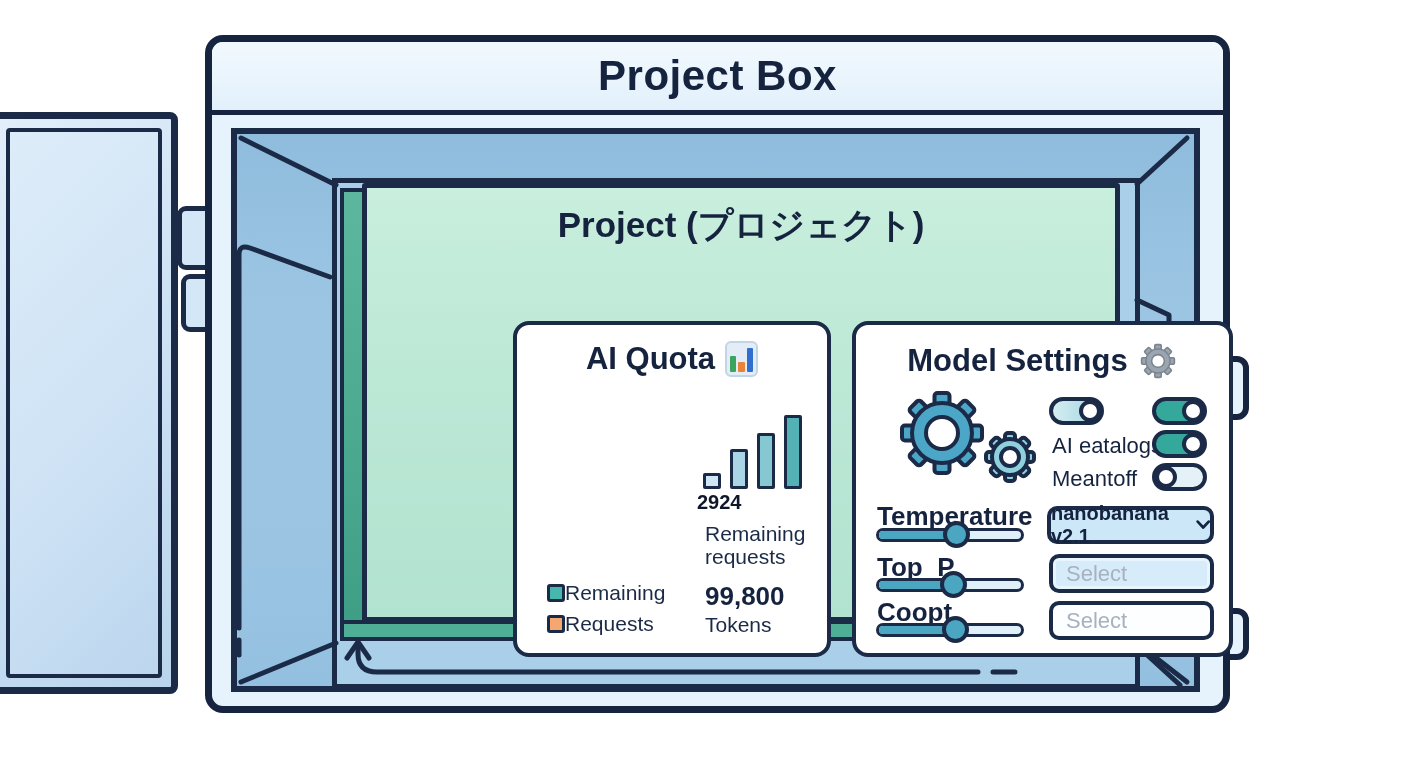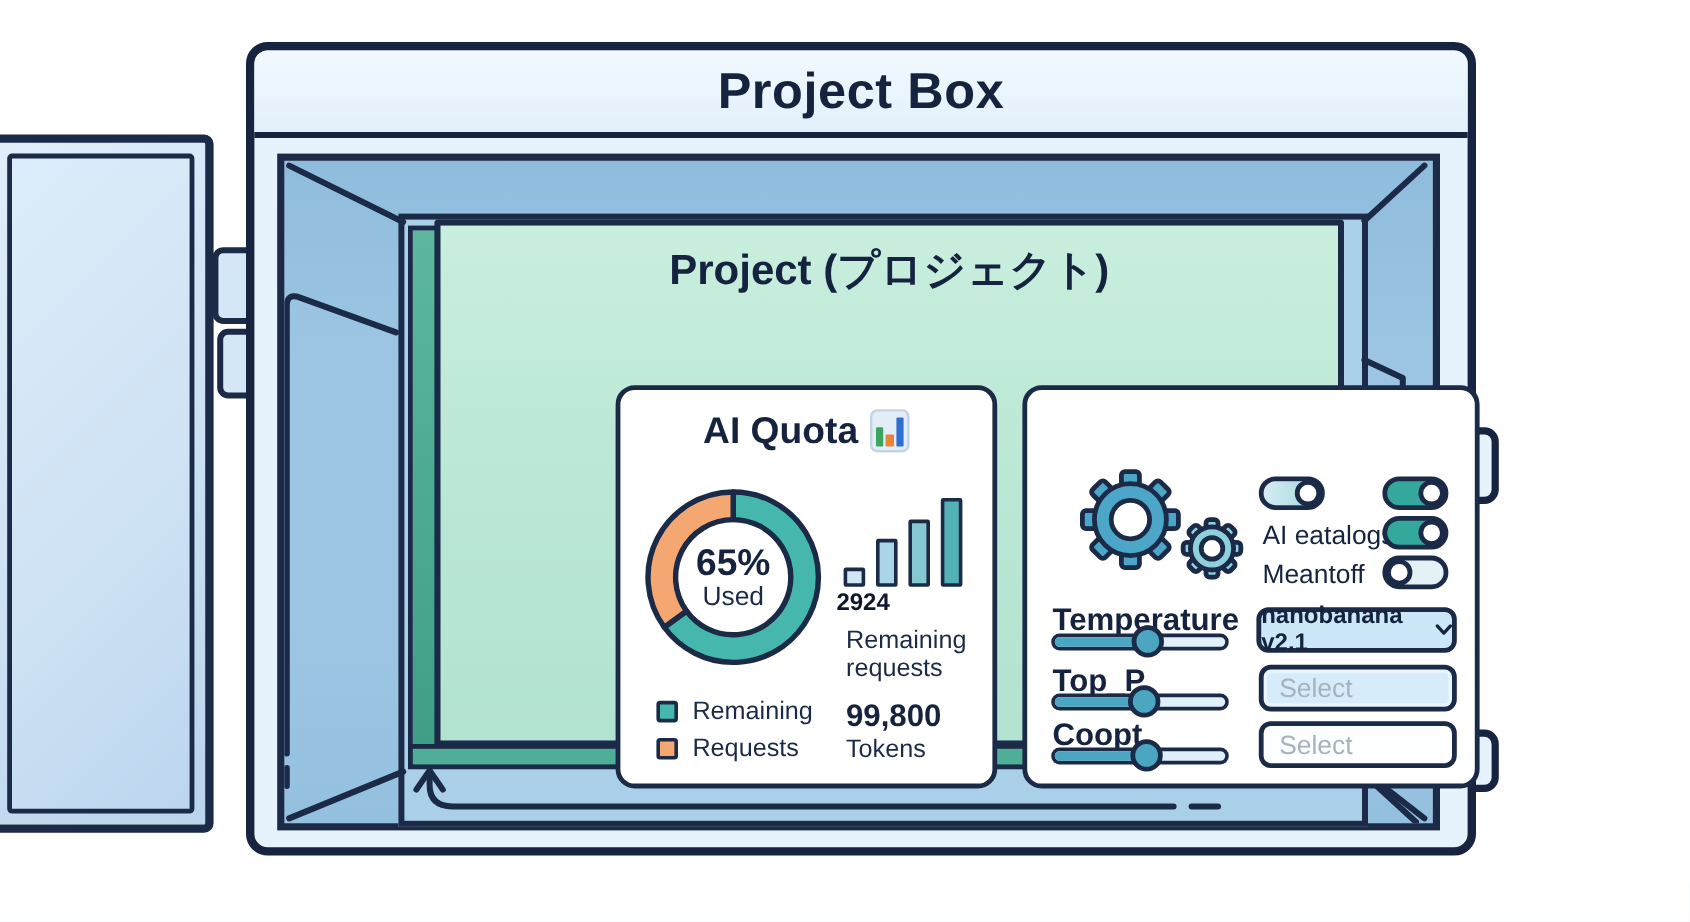--- a/index.html
+++ b/index.html
@@ -96,21 +96,21 @@
     display:flex; flex-direction:column; align-items:center; justify-content:center;
   }
   .donut-pct { font-size:31px; font-weight:800; color:#15233f; line-height:1; }
   .donut-used { font-size:22px; font-weight:500; color:#1b2a47; }
   .bars { position:absolute; left:186px; top:86px; width:112px; height:78px;
           display:flex; align-items:flex-end; gap:9px; }
   .bar { width:18px; border:3px solid #1b2a47; border-radius:2px; }
   .q-remaining-val { position:absolute; left:180px; top:166px; font-size:20px; font-weight:800; color:#0f172a; }
   .q-remaining-lab { position:absolute; left:188px; top:198px; width:118px; font-size:21px; line-height:1.08; color:#1b2a47; }
   .legend { position:absolute; left:30px; top:256px; display:flex; flex-direction:column; gap:7px; }
-  .legend-row { display:flex; align-items:center; gap:12px; font-size:21px; color:#1b2a47; }
+  .legend-row { display:flex; align-items:center; font-size:21px; color:#1b2a47; }
   .legend-sq { width:18px; height:18px; border:3px solid #1b2a47; border-radius:3px; }
   .q-tokens-val { position:absolute; left:188px; top:256px; font-size:26px; font-weight:800; color:#15233f; }
   .q-tokens-lab { position:absolute; left:188px; top:288px; font-size:21px; color:#1b2a47; }
   .mini-chart {
     width:33px; height:36px; background:#e3edf7; border:2px solid #c3d5e5; border-radius:6px;
     display:flex; align-items:flex-end; justify-content:center; gap:2px; padding:3px 3px;
   }
   .mini-chart i { display:block; width:7px; border-radius:1px; }
 
   
@@ -206,30 +206,20 @@
         <div class="card card-quota">
           <div class="card-title">
             <span>AI Quota</span>
             <span class="mini-chart">
               <i style="height:16px;background:#3ba55d"></i>
               <i style="height:10px;background:#e8833a"></i>
               <i style="height:24px;background:#2f6fd0"></i>
             </span>
           </div>
 
-          <div class="donut-wrap">
-            <svg id="donut" viewBox="-80 -80 160 160" width="160" height="160">
-                <path d="M 0.00,-71.00 A 71 71 0 1 1 -57.44,41.73 L -38.83,28.21 A 48 48 0 1 0 0.00,-48.00 Z" fill="#45b7ad" stroke="#1b2a47" stroke-width="4.5" stroke-linejoin="round"></path>
-                <path d="M -57.44,41.73 A 71 71 0 0 1 0.00,-71.00 L 0.00,-48.00 A 48 48 0 0 0 -38.83,28.21 Z" fill="#f4a771" stroke="#1b2a47" stroke-width="4.5" stroke-linejoin="round"></path>
-              </svg>
-            <div class="donut-center">
-              <span class="donut-pct">65%</span>
-              <span class="donut-used">Used</span>
-            </div>
-          </div>
 
           <div class="bars" id="quota-bars">
               <div class="bar" style="height: 16px; background: rgb(207, 231, 242);"></div>
               <div class="bar" style="height: 40px; background: rgb(169, 213, 231);"></div>
               <div class="bar" style="height: 56px; background: rgb(134, 200, 210);"></div>
               <div class="bar" style="height: 74px; background: rgb(84, 178, 182);"></div>
             </div>
 
           <div class="q-remaining-val">2924</div>
           <div class="q-remaining-lab">Remaining requests</div>
@@ -243,20 +233,37 @@
               <span class="legend-sq" id="lg1" style="background: rgb(244, 167, 113);"></span>
               <span>Requests</span>
             </div>
           </div>
 
           <div class="q-tokens-val">99,800</div>
           <div class="q-tokens-lab">Tokens</div>
         </div>
 
         <div class="card card-model">
+          <div class="card-title">
+            <span>Model Settings</span>
+            <svg id="gear-title" width="40" height="40" viewBox="0 0 100 100">
+                <g transform="translate(50,50)">
+                  <rect x="-8" y="-41" width="16" height="20" rx="3" fill="#9aa5b0" stroke="#7c858f" stroke-width="4" transform="rotate(0)"></rect>
+                  <rect x="-8" y="-41" width="16" height="20" rx="3" fill="#9aa5b0" stroke="#7c858f" stroke-width="4" transform="rotate(45)"></rect>
+                  <rect x="-8" y="-41" width="16" height="20" rx="3" fill="#9aa5b0" stroke="#7c858f" stroke-width="4" transform="rotate(90)"></rect>
+                  <rect x="-8" y="-41" width="16" height="20" rx="3" fill="#9aa5b0" stroke="#7c858f" stroke-width="4" transform="rotate(135)"></rect>
+                  <rect x="-8" y="-41" width="16" height="20" rx="3" fill="#9aa5b0" stroke="#7c858f" stroke-width="4" transform="rotate(180)"></rect>
+                  <rect x="-8" y="-41" width="16" height="20" rx="3" fill="#9aa5b0" stroke="#7c858f" stroke-width="4" transform="rotate(225)"></rect>
+                  <rect x="-8" y="-41" width="16" height="20" rx="3" fill="#9aa5b0" stroke="#7c858f" stroke-width="4" transform="rotate(270)"></rect>
+                  <rect x="-8" y="-41" width="16" height="20" rx="3" fill="#9aa5b0" stroke="#7c858f" stroke-width="4" transform="rotate(315)"></rect>
+                  <circle r="30" fill="#9aa5b0" stroke="#7c858f" stroke-width="4"></circle>
+                  <circle r="16" fill="#ffffff" stroke="#7c858f" stroke-width="4"></circle>
+                </g>
+              </svg>
+          </div>
 
           <svg class="gears-svg" id="gears-deco" viewBox="0 0 170 120">
               <g transform="translate(72,60)">
                 <rect x="-7.5" y="-40" width="15" height="19" rx="3" fill="#4ba6c8" stroke="#1b2a47" stroke-width="4" transform="rotate(0)"></rect>
                 <rect x="-7.5" y="-40" width="15" height="19" rx="3" fill="#4ba6c8" stroke="#1b2a47" stroke-width="4" transform="rotate(45)"></rect>
                 <rect x="-7.5" y="-40" width="15" height="19" rx="3" fill="#4ba6c8" stroke="#1b2a47" stroke-width="4" transform="rotate(90)"></rect>
                 <rect x="-7.5" y="-40" width="15" height="19" rx="3" fill="#4ba6c8" stroke="#1b2a47" stroke-width="4" transform="rotate(135)"></rect>
                 <rect x="-7.5" y="-40" width="15" height="19" rx="3" fill="#4ba6c8" stroke="#1b2a47" stroke-width="4" transform="rotate(180)"></rect>
                 <rect x="-7.5" y="-40" width="15" height="19" rx="3" fill="#4ba6c8" stroke="#1b2a47" stroke-width="4" transform="rotate(225)"></rect>
                 <rect x="-7.5" y="-40" width="15" height="19" rx="3" fill="#4ba6c8" stroke="#1b2a47" stroke-width="4" transform="rotate(270)"></rect>

